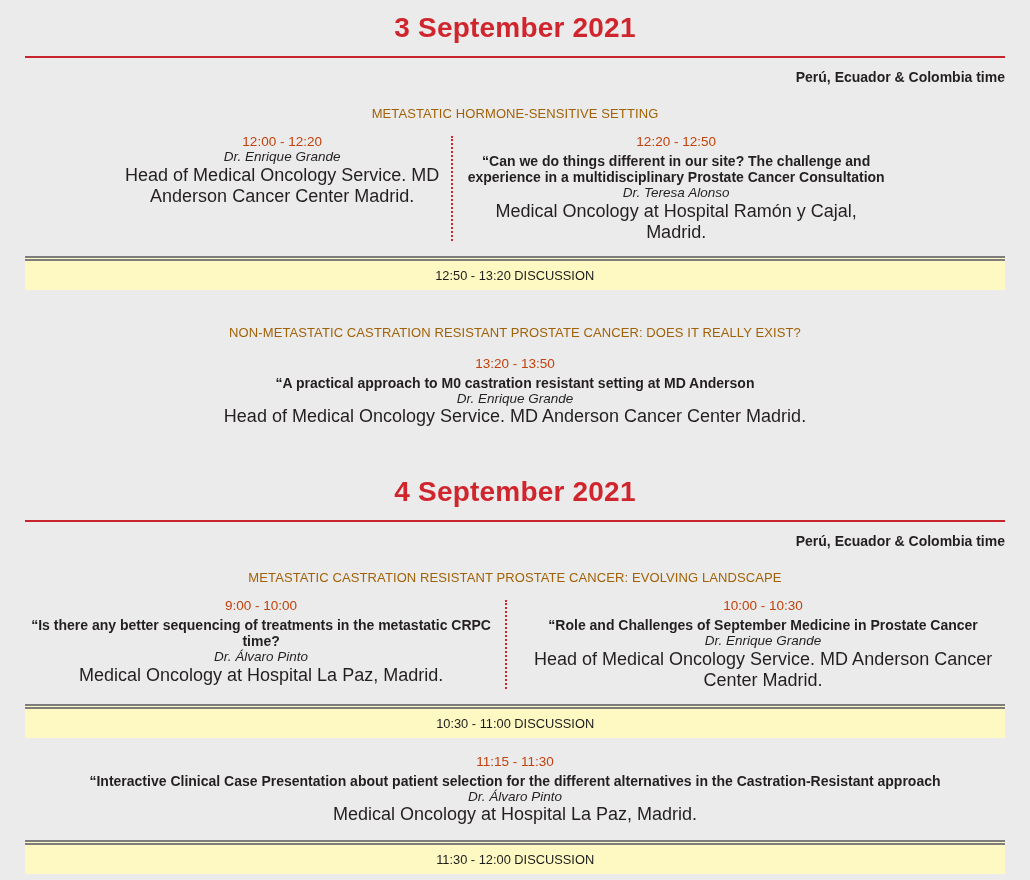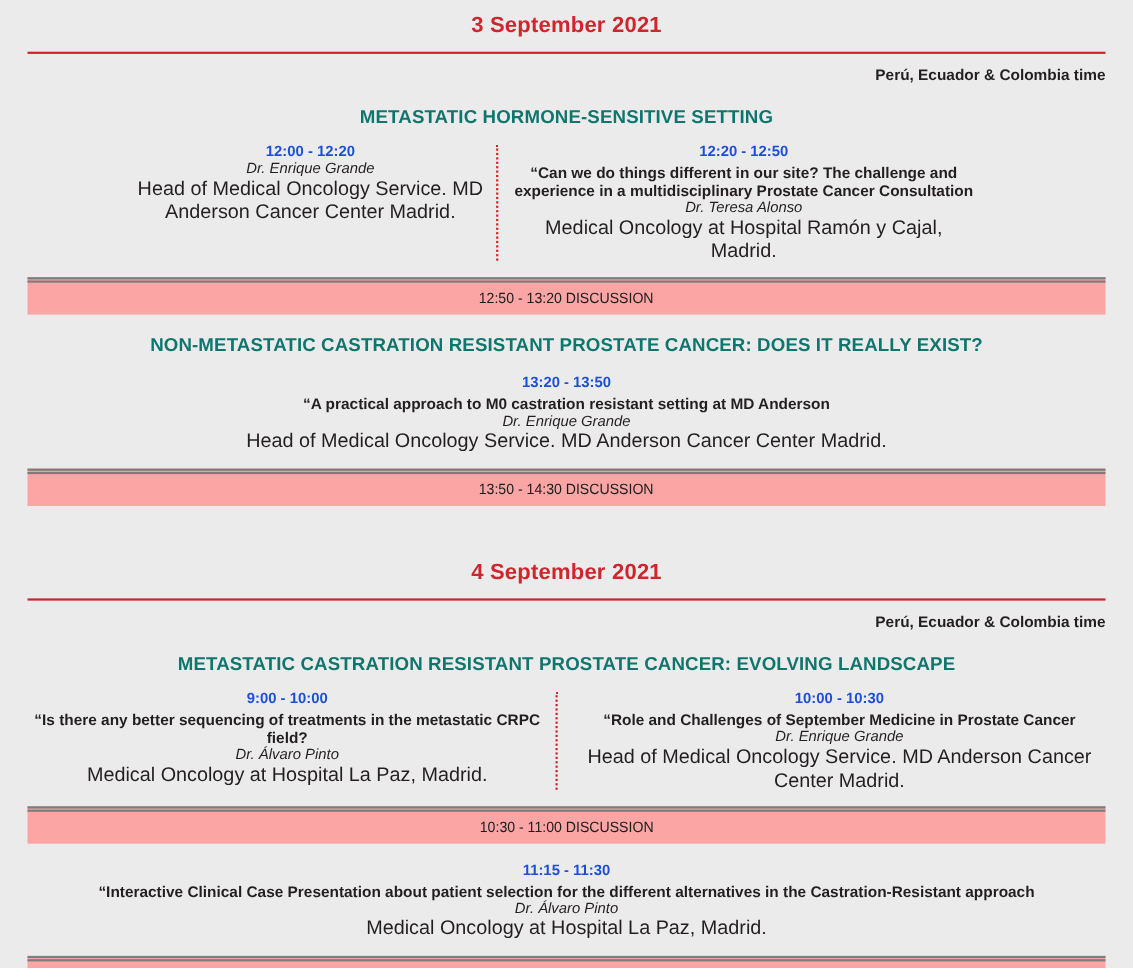--- a/index.html
+++ b/index.html
@@ -8,61 +8,61 @@
     background:#ecebeb;
     font-family:"Liberation Sans","DejaVu Sans",sans-serif;
     color:#231f20;
     overflow:hidden;
   }
   .page { padding:0 25px; }
 
   .date {
     margin-top:12px;
     text-align:center;
-    font-size:20px;
+    font-size:28px;
     font-weight:bold;
     color:#d0252c;
     letter-spacing:0.2px;
   }
   .redline {
     margin-top:12px;
     border-top:2px solid #c9242b;
     height:0;
   }
   .tz {
     margin-top:11px;
     text-align:right;
     font-size:14px;
     font-weight:bold;
   }
   .section-heading {
     margin-top:21px;
     text-align:center;
-    font-size:17px;
-    font-weight:bold;
-    color:#0f766e;
+    font-size:13px;
+    font-weight:normal;
+    color:#a16207;
     letter-spacing:0.1px;
   }
 
   .two-col { display:flex; margin-top:13px; align-items:stretch; }
   .col { text-align:center; }
   .d1-left  { flex:0 0 43.5%; padding-left:88px; }
   .d1-right { flex:1; padding-right:120px; padding-left:14px; }
   .d2-left  { flex:0 0 49%; padding-right:8px; }
   .d2-right { flex:1; padding-left:14px; }
   .vdivider {
     flex:0 0 0;
     border-left:2px dotted #d0252c;
     margin:2px 0;
   }
 
   .time {
     font-size:13.5px;
-    font-weight:bold;
-    color:#1d4ed8;
+    font-weight:normal;
+    color:#c2410c;
   }
   .title {
     margin-top:4px;
     font-size:14px;
     font-weight:bold;
     line-height:1.15;
   }
   .speaker {
     font-size:13.5px;
     font-style:italic;
@@ -72,33 +72,33 @@
   .affil {
     font-size:18px;
     line-height:1.16;
   }
   .single { text-align:center; }
   .single .time { margin-top:16px; }
 
   .discussion-bar {
     margin-top:13px;
     border-top:5px double #7d7d7d;
-    background:#fca5a5;
+    background:#fef9c3;
     text-align:center;
     padding:5px 16px 6px;
   }
   .discussion-bar .cond {
     display:inline-block;
     font-size:13.5px;
     color:#1c1c1c;
     transform:scaleX(0.95);
   }
 
   .day2 { margin-top:49px; }
-  .mt-sec2 { margin-top:18px; }
+  .mt-sec2 { margin-top:35px; }
   .mt-bar2 { margin-top:15px; }
 
   .cta {
     position:relative;
     margin-top:11px;
     text-align:center;
     height:120px;
   }
   .cta::before {
     content:"";
@@ -142,36 +142,33 @@
 
     <div class="section-heading mt-sec2">NON-METASTATIC CASTRATION RESISTANT PROSTATE CANCER: DOES IT REALLY EXIST?</div>
 
     <div class="single">
       <div class="time">13:20 - 13:50</div>
       <div class="title">“A practical approach to M0 castration resistant setting at MD Anderson</div>
       <div class="speaker">Dr. Enrique Grande</div>
       <div class="affil">Head of Medical Oncology Service. MD Anderson Cancer Center Madrid.</div>
     </div>
 
-    <div class="discussion-bar mt-bar2">
-      <span class="cond">13:50 - 14:30 DISCUSSION</span>
-    </div>
   </div>
 
   <div class="day2">
     <div class="date">4 September 2021</div>
     <div class="redline"></div>
     <div class="tz">Perú, Ecuador &amp; Colombia time</div>
 
     <div class="section-heading">METASTATIC CASTRATION RESISTANT PROSTATE CANCER: EVOLVING LANDSCAPE</div>
 
     <div class="two-col">
       <div class="col d2-left">
         <div class="time">9:00 - 10:00</div>
-        <div class="title">“Is there any better sequencing of treatments in the metastatic CRPC field?</div>
+        <div class="title">“Is there any better sequencing of treatments in the metastatic CRPC time?</div>
         <div class="speaker">Dr. Álvaro Pinto</div>
         <div class="affil">Medical Oncology at Hospital La Paz, Madrid.</div>
       </div>
       <div class="vdivider"></div>
       <div class="col d2-right">
         <div class="time">10:00 - 10:30</div>
         <div class="title">“Role and Challenges of September Medicine in Prostate Cancer</div>
         <div class="speaker">Dr. Enrique Grande</div>
         <div class="affil">Head of Medical Oncology Service. MD Anderson Cancer Center Madrid.</div>
       </div>

